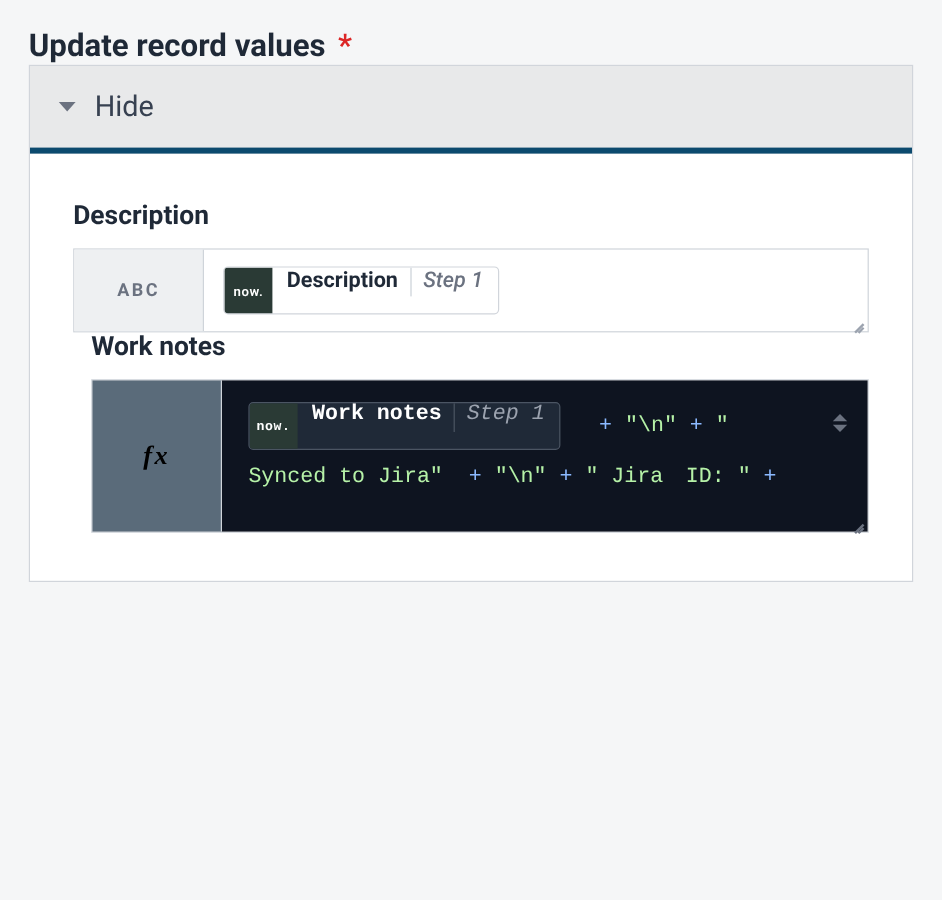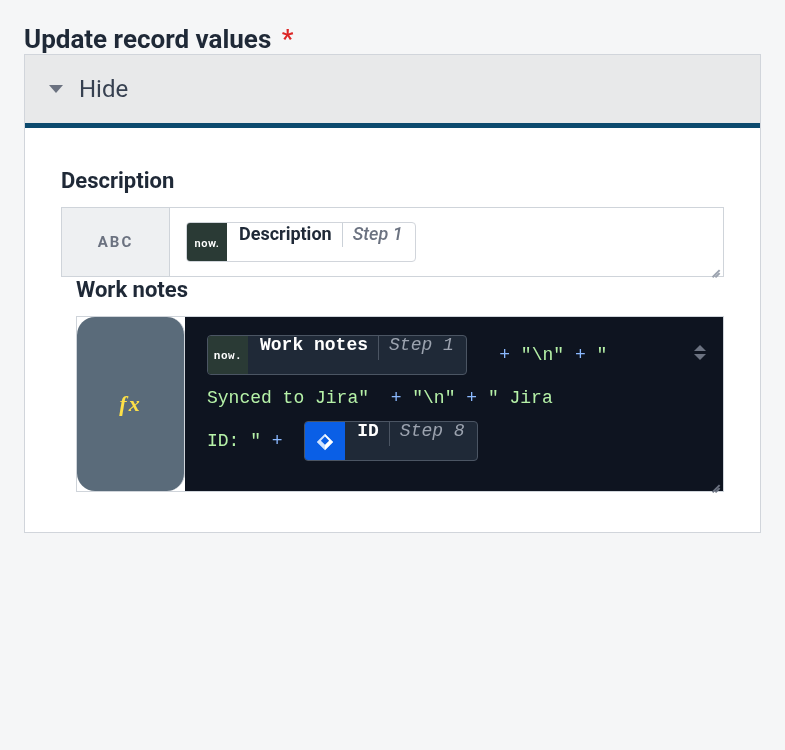--- a/index.html
+++ b/index.html
@@ -77,26 +77,25 @@
       align-items: center;
       justify-content: center;
       font-size: 15px;
       font-weight: 700;
       letter-spacing: 2px;
       color: #6b7280;
       flex-shrink: 0;
     }
     .type-badge.fx {
       background: #5a6b7a;
-      color: #fde047;
+      color: #000000;
       font-style: italic;
       font-size: 22px;
       font-weight: 600;
       font-family: Georgia, serif;
-      border-radius: 18px;
     }
     .input-content {
       flex: 1;
       padding: 14px 16px;
       min-height: 60px;
       display: flex;
       align-items: center;
       flex-wrap: wrap;
       gap: 8px;
       position: relative;
@@ -299,31 +298,20 @@
             <span class="str code-text">Synced to Jira"</span>
             <span class="op code-text">  + </span>
             <span class="str code-text">"\n"</span>
             <span class="op code-text"> + </span>
             <span class="str code-text">" Jira </span>
           </div>
           <div style="display:flex;align-items:center;flex-wrap:nowrap;line-height:1;">
             <span class="str code-text">ID: "</span>
             <span class="op code-text"> + </span>
             <span class="code-text">&nbsp;</span>
-            <span class="pill dark">
-              <span class="pill-logo jira">
-                <svg class="jira-svg" viewBox="0 0 32 32" fill="none">
-                  <path d="M16 4 L28 16 L16 28 L16 20 L22 14 L16 8 Z" fill="#fff"></path>
-                  <path d="M16 4 L4 16 L16 28 L16 20 L10 14 L16 8 Z" fill="#cfe3ff"></path>
-                </svg>
-              </span>
-              <span class="pill-name">ID</span>
-              <span class="pill-sep"></span>
-              <span class="pill-step">Step 8</span>
-            </span>
           </div>
           <span class="drag-handle-icon">
             <span class="tri-up"></span>
             <span class="tri-down"></span>
           </span>
           <span class="resize-handle dark"></span>
         </div>
       </div>
     </div>
 

